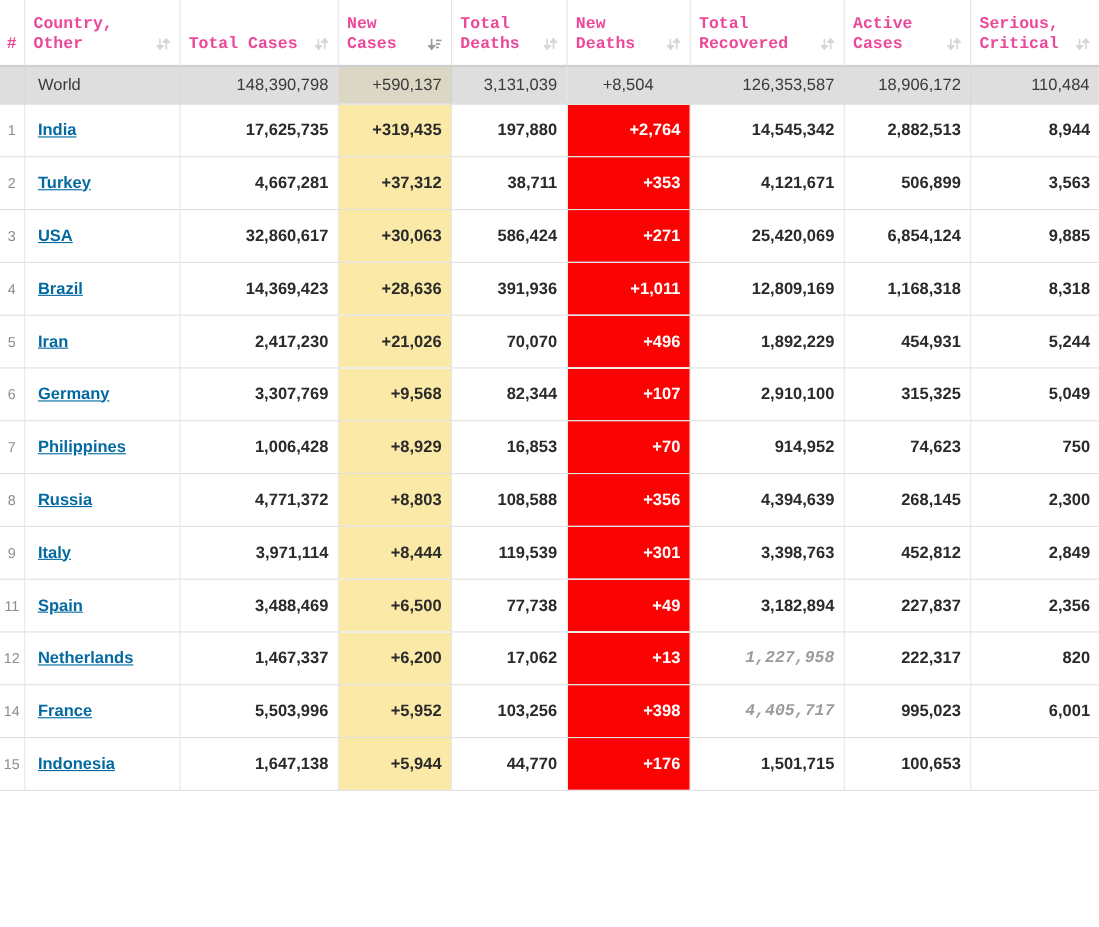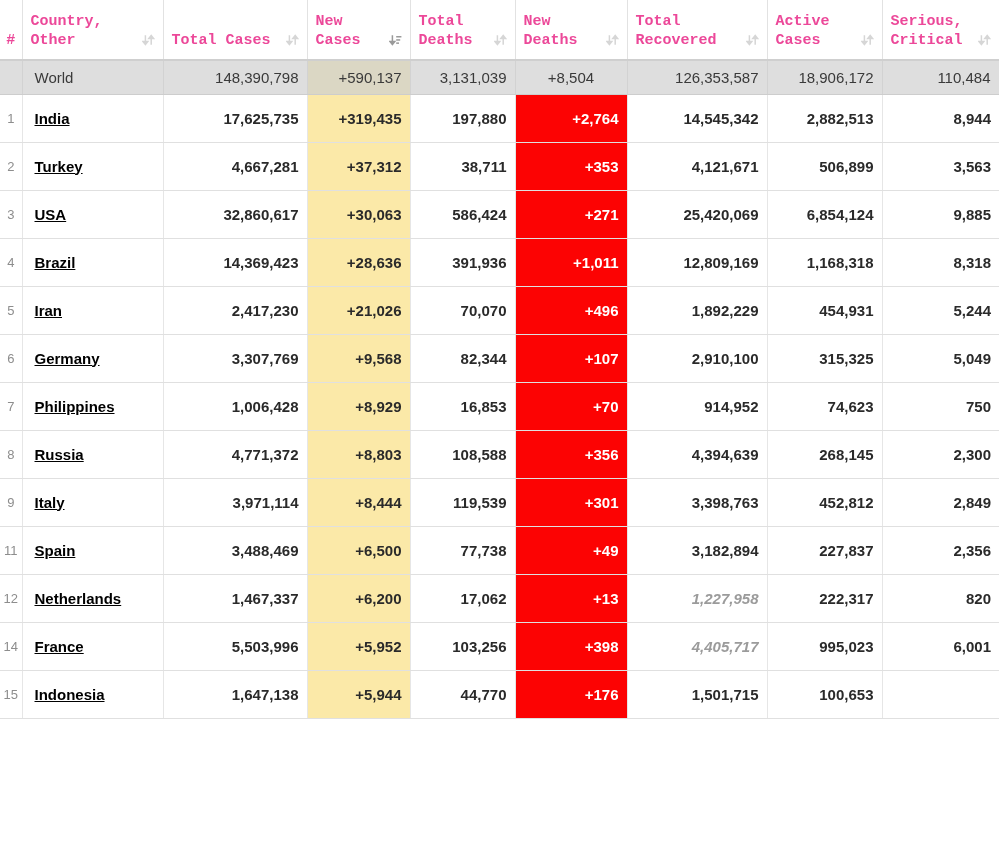--- a/index.html
+++ b/index.html
@@ -90,21 +90,21 @@
     font-weight: normal;
     color: #8d8d8d;
     font-size: 13px;
     padding: 0 3px;
   }
   td.country {
     text-align: left;
     padding-left: 12px;
   }
   td.country a {
-    color: #000000;
+    color: #0369a1;
     font-weight: bold;
     text-decoration: underline;
     font-size: 15px;
     cursor: pointer;
   }
 
   
   tr.world-row td {
     background: #dedede;
     font-weight: normal;
@@ -126,20 +126,21 @@
   td.new-deaths {
     background: #fc0303;
     color: #ffffff;
   }
   tr.world-row td.new-deaths { background: #dedede; color: #3a3a3a; text-align: center; }
 
   td.muted {
     font-style: italic;
     font-weight: bold;
     color: #9b9b9b;
+    font-family: Liberation Mono, monospace;
   }
 </style>
 </head>
 <body>
 
 <table id="covid-table">
   <colgroup>
     <col class="c-rank">
       <col class="c-country">
       <col class="c-tcases">

